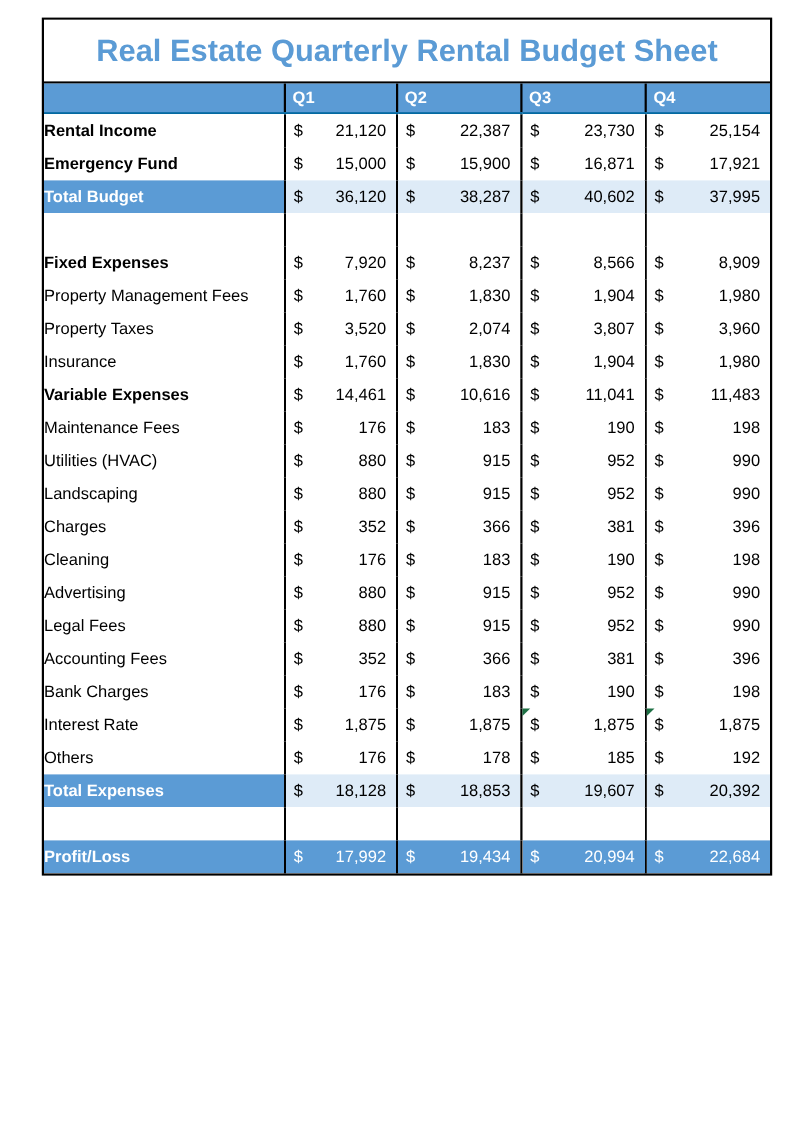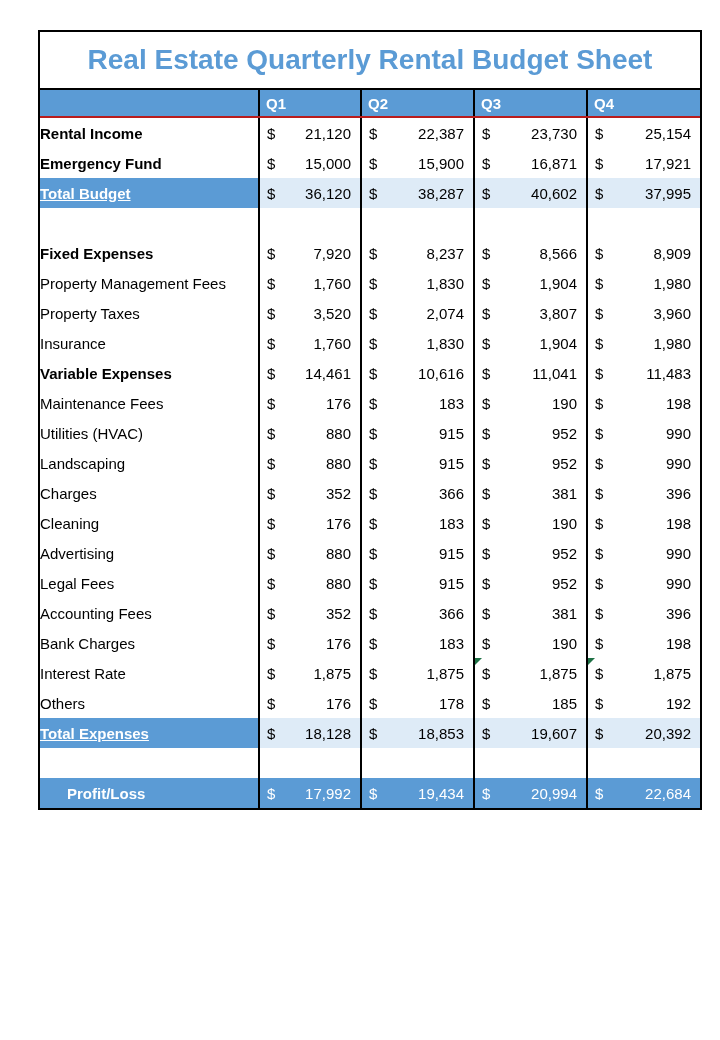--- a/index.html
+++ b/index.html
@@ -7,21 +7,21 @@
     padding: 0;
     width: 720px;
     height: 1040px;
     background: #ffffff;
     font-family: "Liberation Sans", sans-serif;
     overflow: hidden;
   }
   .sheet {
     position: absolute;
     left: 38px;
-    top: 30px;
+    top: 16px;
     width: 660px;
     border: 2px solid #000000;
     background: #ffffff;
   }
   .title-bar {
     height: 56px;
     display: flex;
     align-items: center;
     justify-content: center;
     font-size: 28px;
@@ -36,21 +36,21 @@
     table-layout: fixed;
   }
   table.budget th {
     background: #5B9BD5;
     color: #ffffff;
     font-size: 15px;
     font-weight: bold;
     text-align: left;
     height: 26px;
     padding: 0 0 0 6px;
-    border-bottom: 2px solid #b91c1c;
+    border-bottom: 2px solid #0369a1;
   }
   table.budget th:not(:first-child),
   table.budget td.val {
     border-left: 2px solid #000000;
   }
   table.budget td {
     height: 30px;
     font-size: 15px;
     color: #000000;
     position: relative;
@@ -74,28 +74,27 @@
     right: 9px;
     top: 50%;
     transform: translateY(-50%);
   }
   tr.bold td.label { font-weight: bold; }
   tr.section td.label,
   tr.total td.label {
     background: #5B9BD5;
     color: #ffffff;
     font-weight: bold;
-    text-decoration: underline;
   }
   tr.total td.val { background: #DEEBF7; }
   tr.grand_total td {
     background: #5B9BD5;
     color: #ffffff;
   }
-  tr.grand_total td.label { font-weight: bold; padding-left: 27px; }
+  tr.grand_total td.label { font-weight: bold; }
   .marker {
     position: absolute;
     left: 0;
     top: 0;
     width: 0;
     height: 0;
     border-top: 7px solid #1E7145;
     border-right: 7px solid transparent;
   }
 </style>

